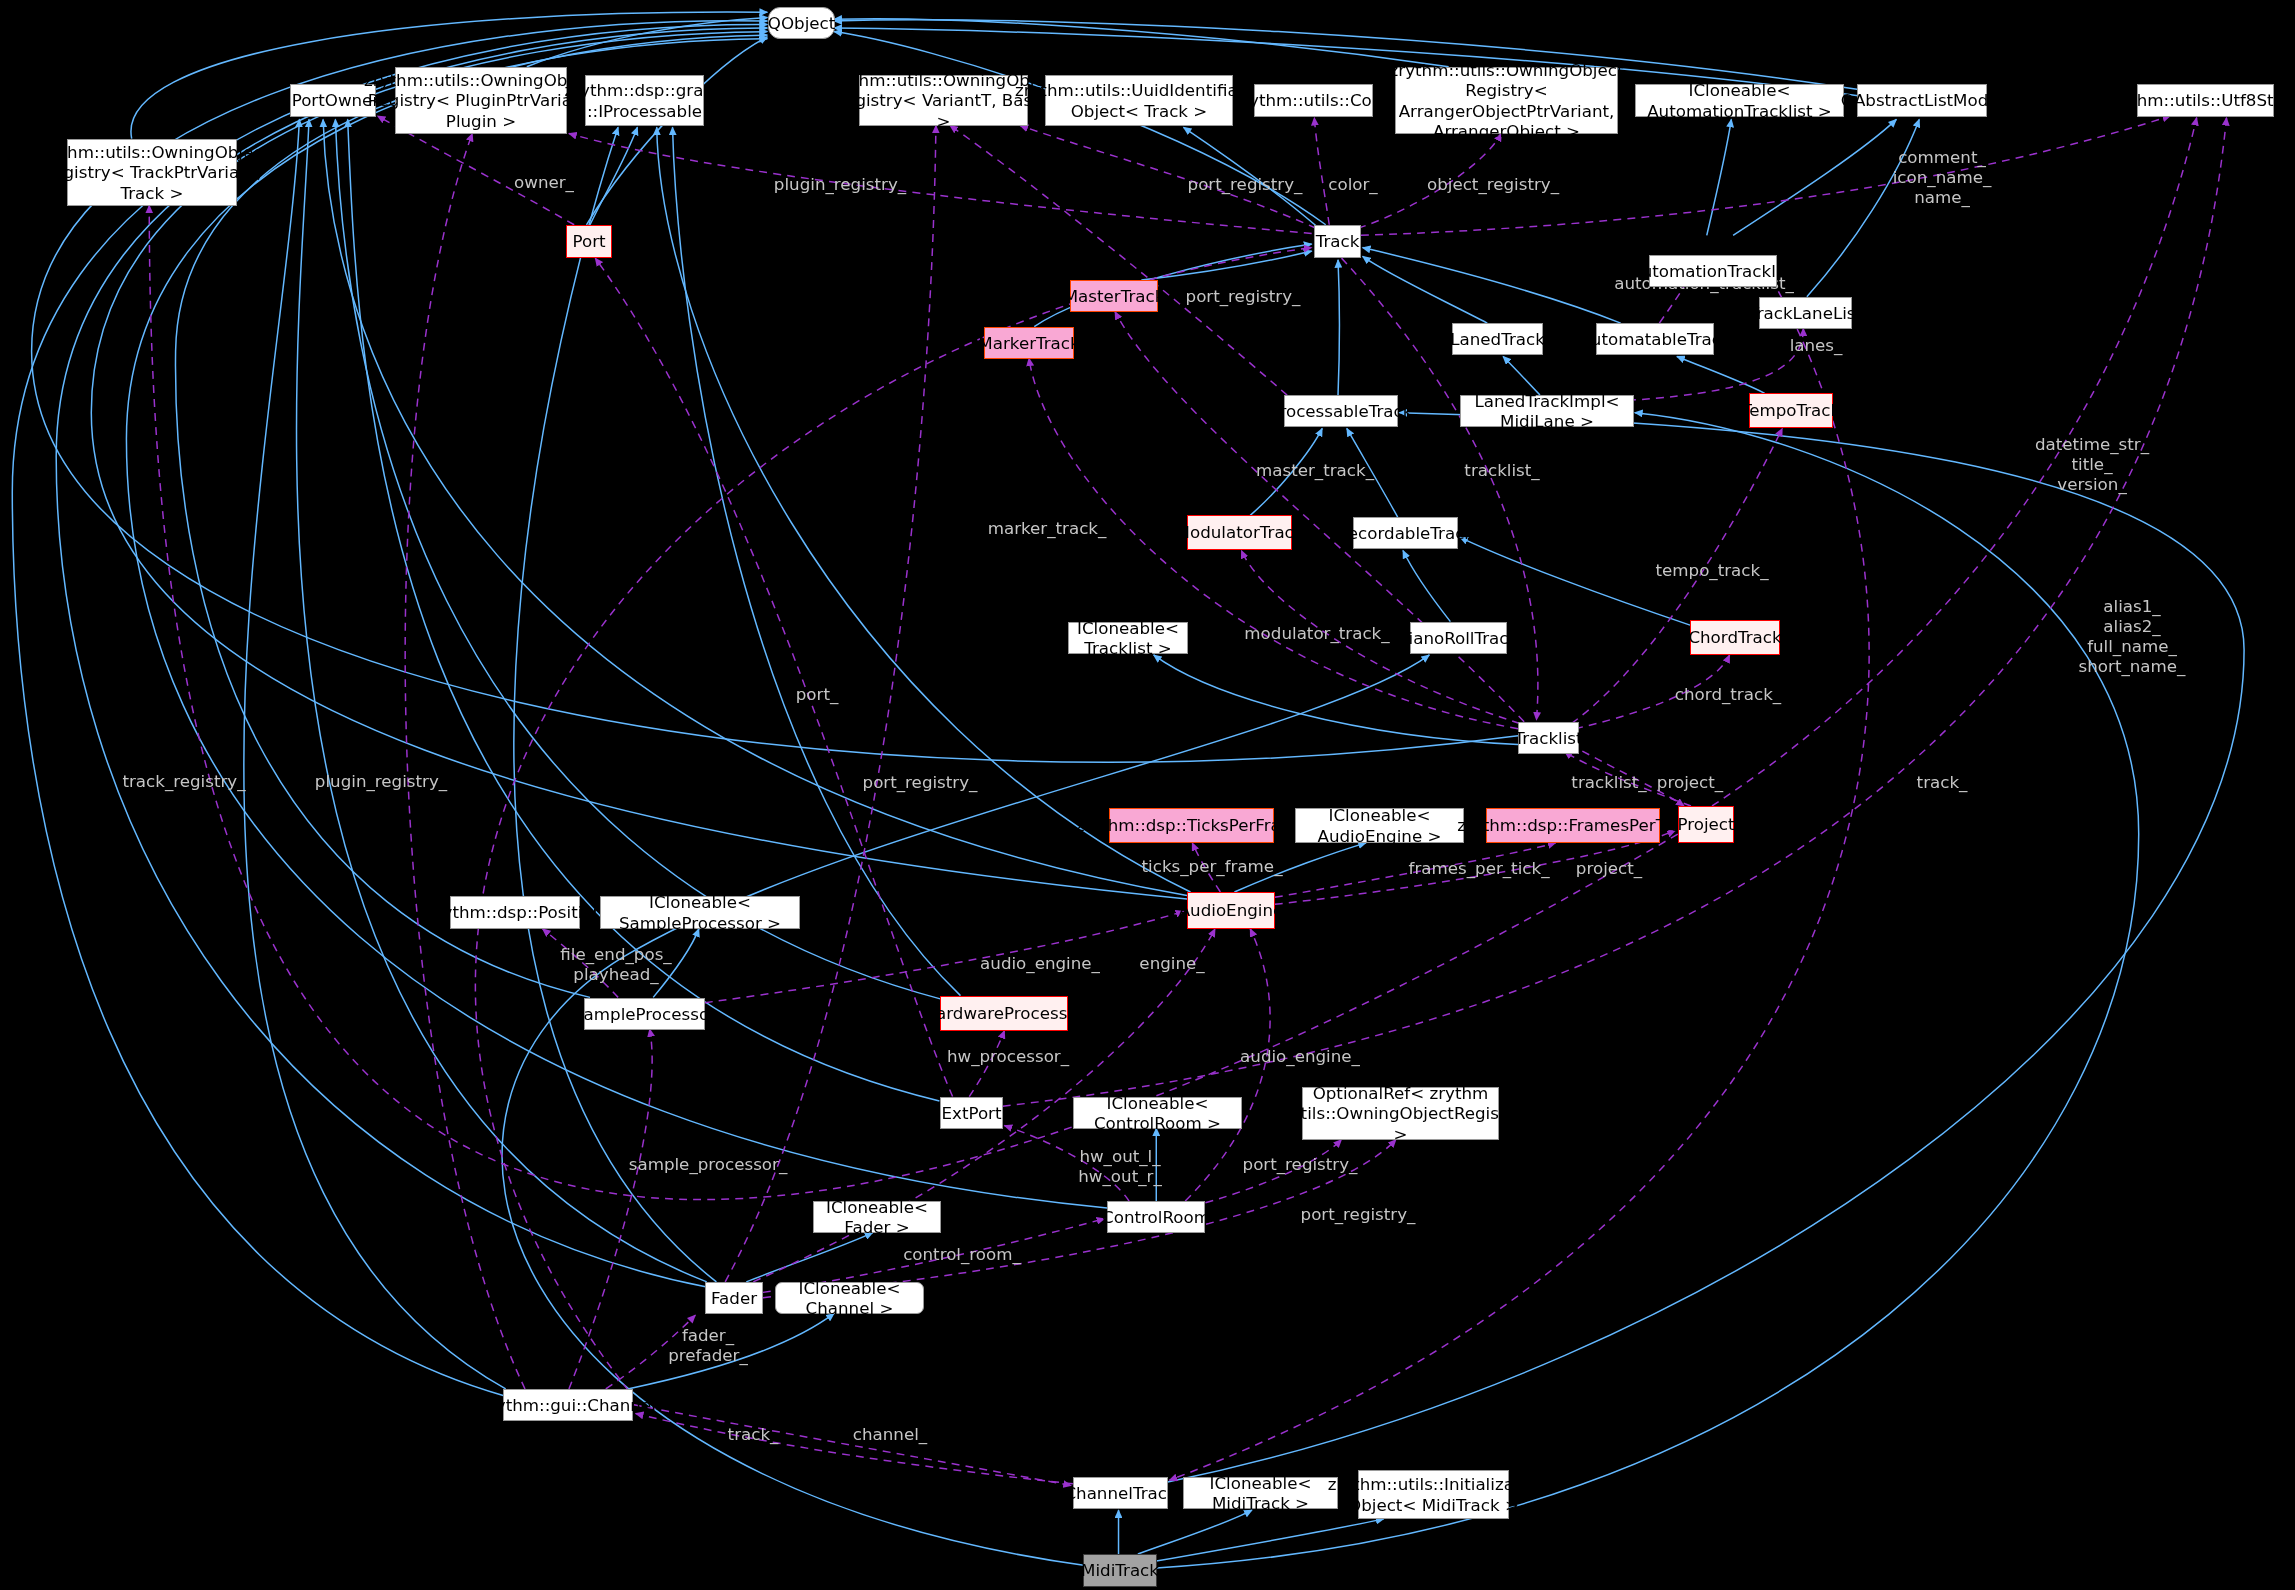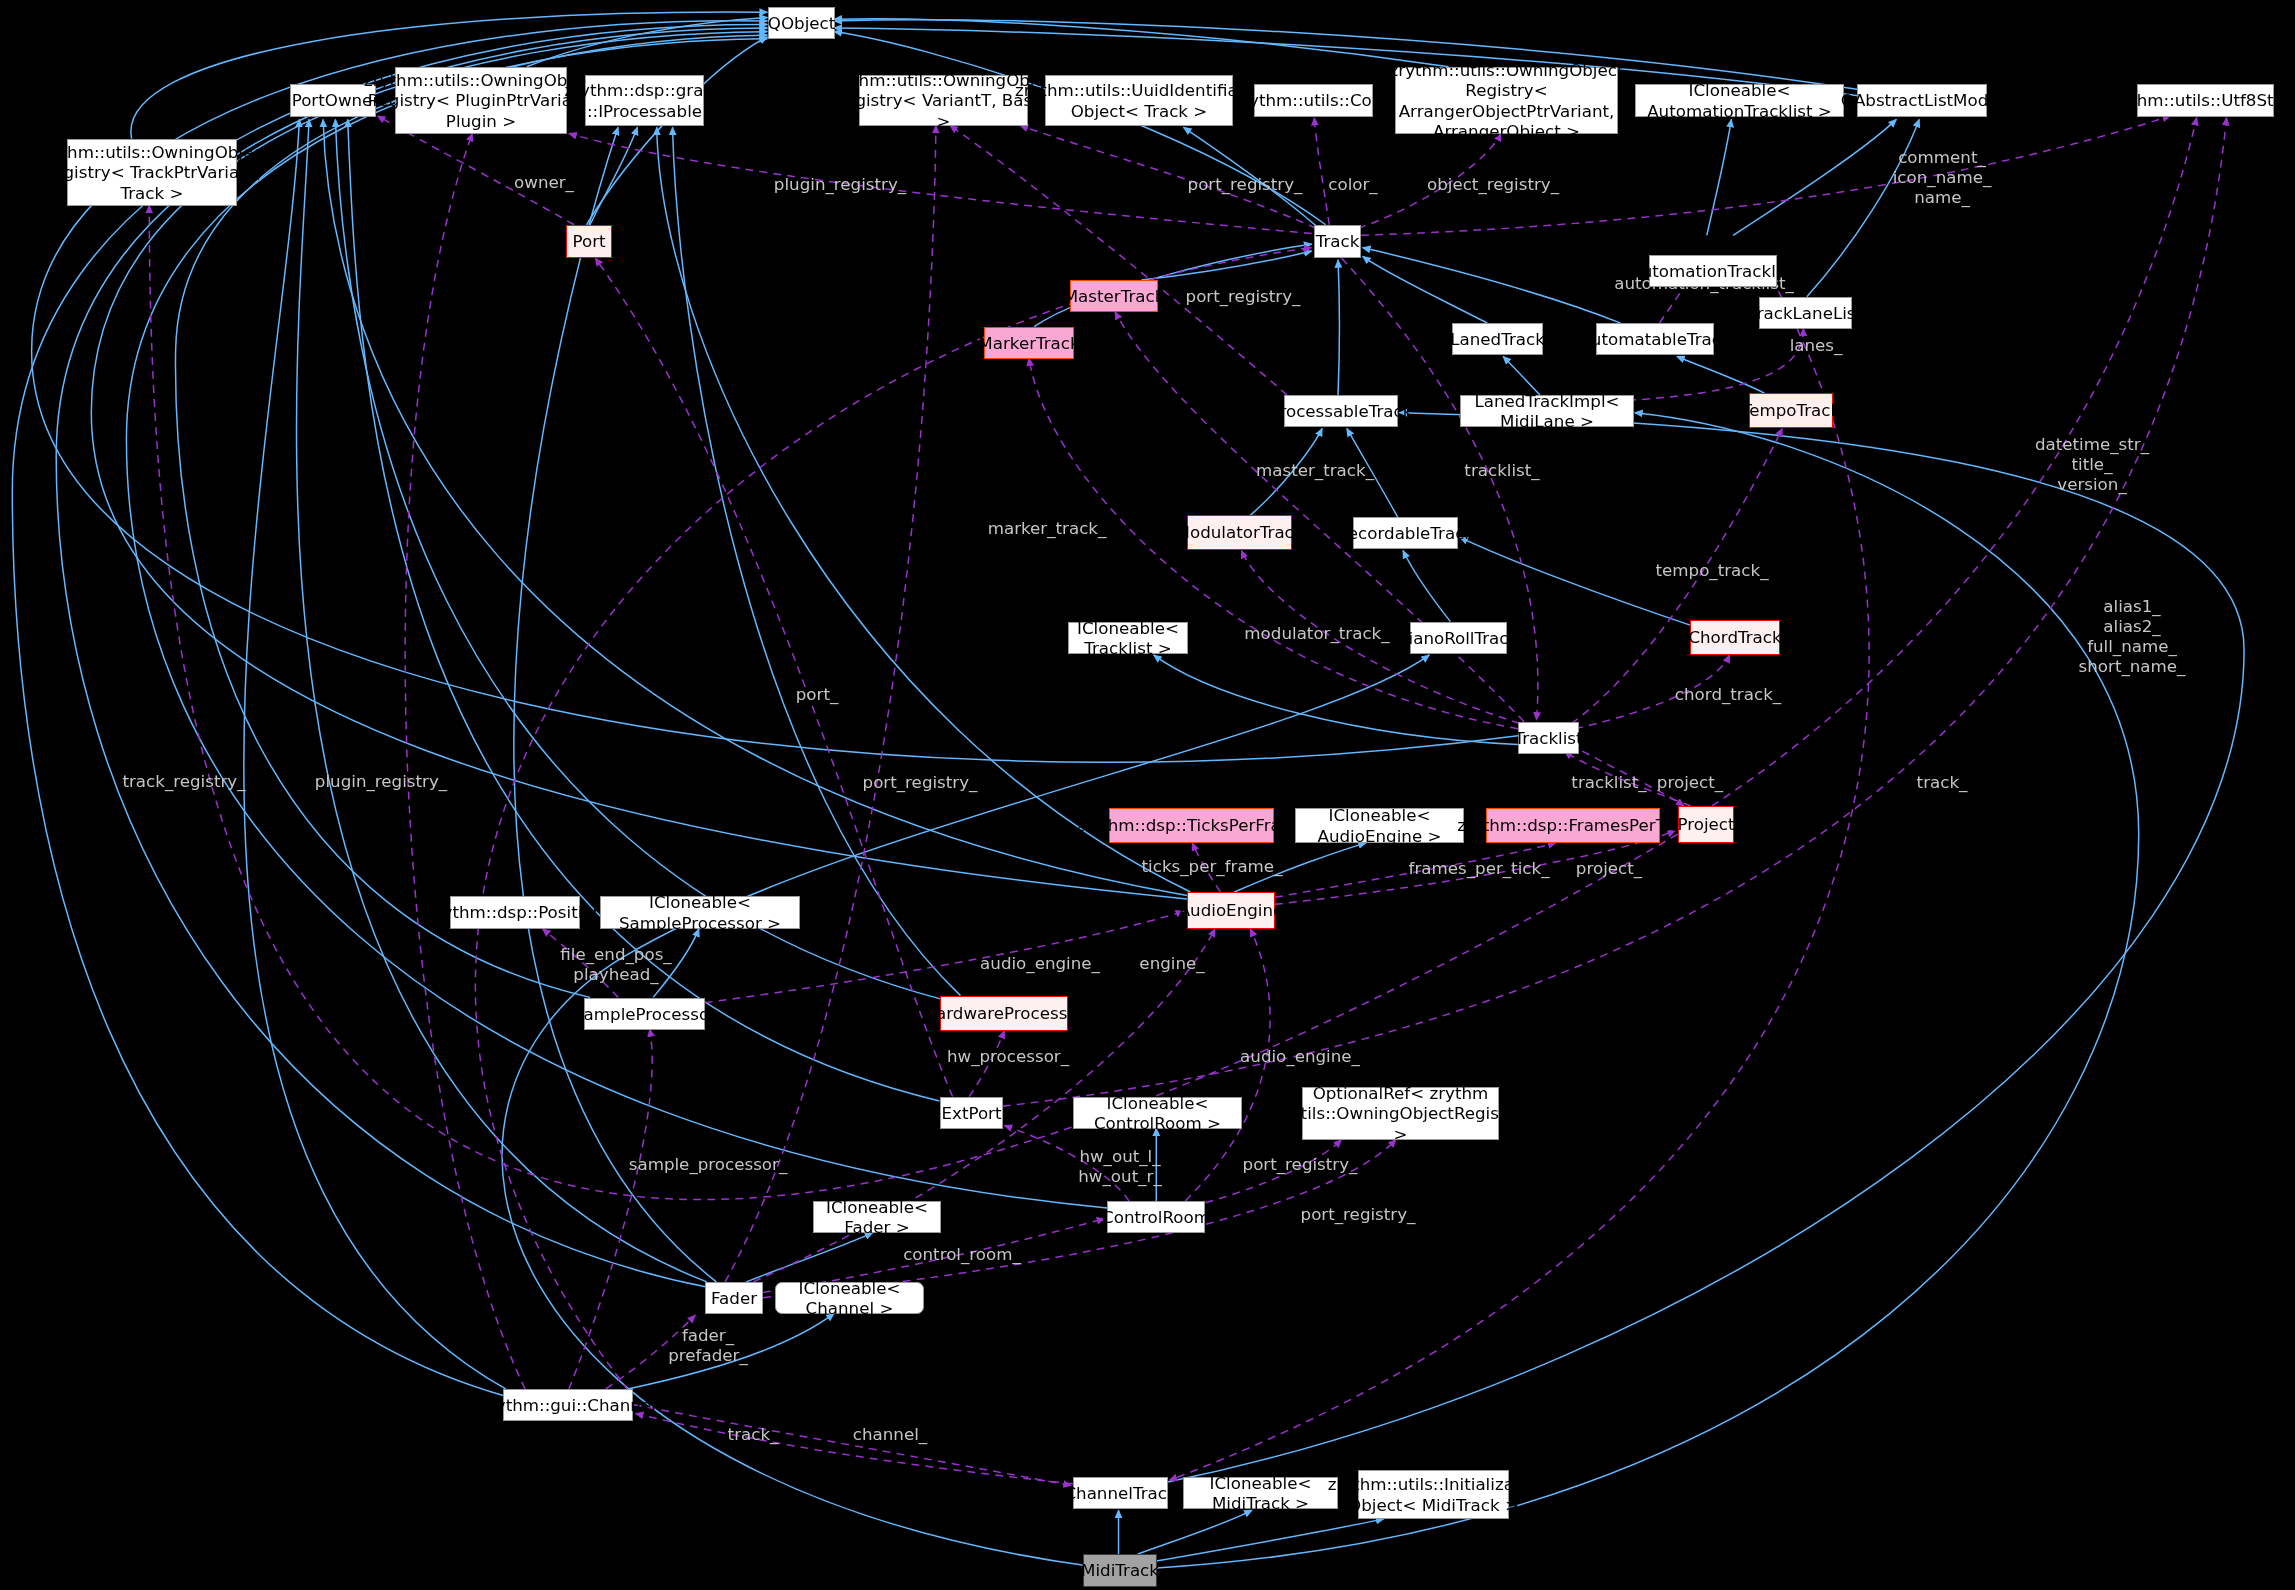--- a/index.html
+++ b/index.html
@@ -173,21 +173,21 @@
 hw_out_r_</div>
       <div class="elabel" style="left: 1300px; top: 1164px;">port_registry_</div>
       <div class="elabel" style="left: 1358px; top: 1214px;">port_registry_</div>
       <div class="elabel" style="left: 962px; top: 1254px;">control_room_</div>
       <div class="elabel" style="left: 708px; top: 1345px;">fader_
 prefader_</div>
       <div class="elabel" style="left: 753px; top: 1434px;">track_</div>
       <div class="elabel" style="left: 890px; top: 1434px;">channel_</div>
     </div>
   <div id="nodes">
-      <div class="node t-p" style="left: 768px; top: 7px; width: 67px; height: 32px;">QObject</div>
+      <div class="node t-p" style="left: 768px; top: 7px; width: 67px; height: 32px; border-radius: 12px;">QObject</div>
       <div class="node t-p" style="left: 290px; top: 84px; width: 86px; height: 33px;">IPortOwner</div>
       <div class="node t-p" style="left: 395px; top: 67px; width: 172px; height: 67px;">zrythm::utils::OwningObject
 Registry&lt; PluginPtrVariant,
 Plugin &gt;</div>
       <div class="node t-p" style="left: 585px; top: 75px; width: 119px; height: 51px;">zrythm::dsp::graph
 ::IProcessable</div>
       <div class="node t-p" style="left: 859px; top: 75px; width: 169px; height: 51px;">zrythm::utils::OwningObject
 Registry&lt; VariantT, BaseT &gt;</div>
       <div class="node t-p" style="left: 1045px; top: 75px; width: 188px; height: 51px;">zrythm::utils::UuidIdentifiable
 Object&lt; Track &gt;</div>

